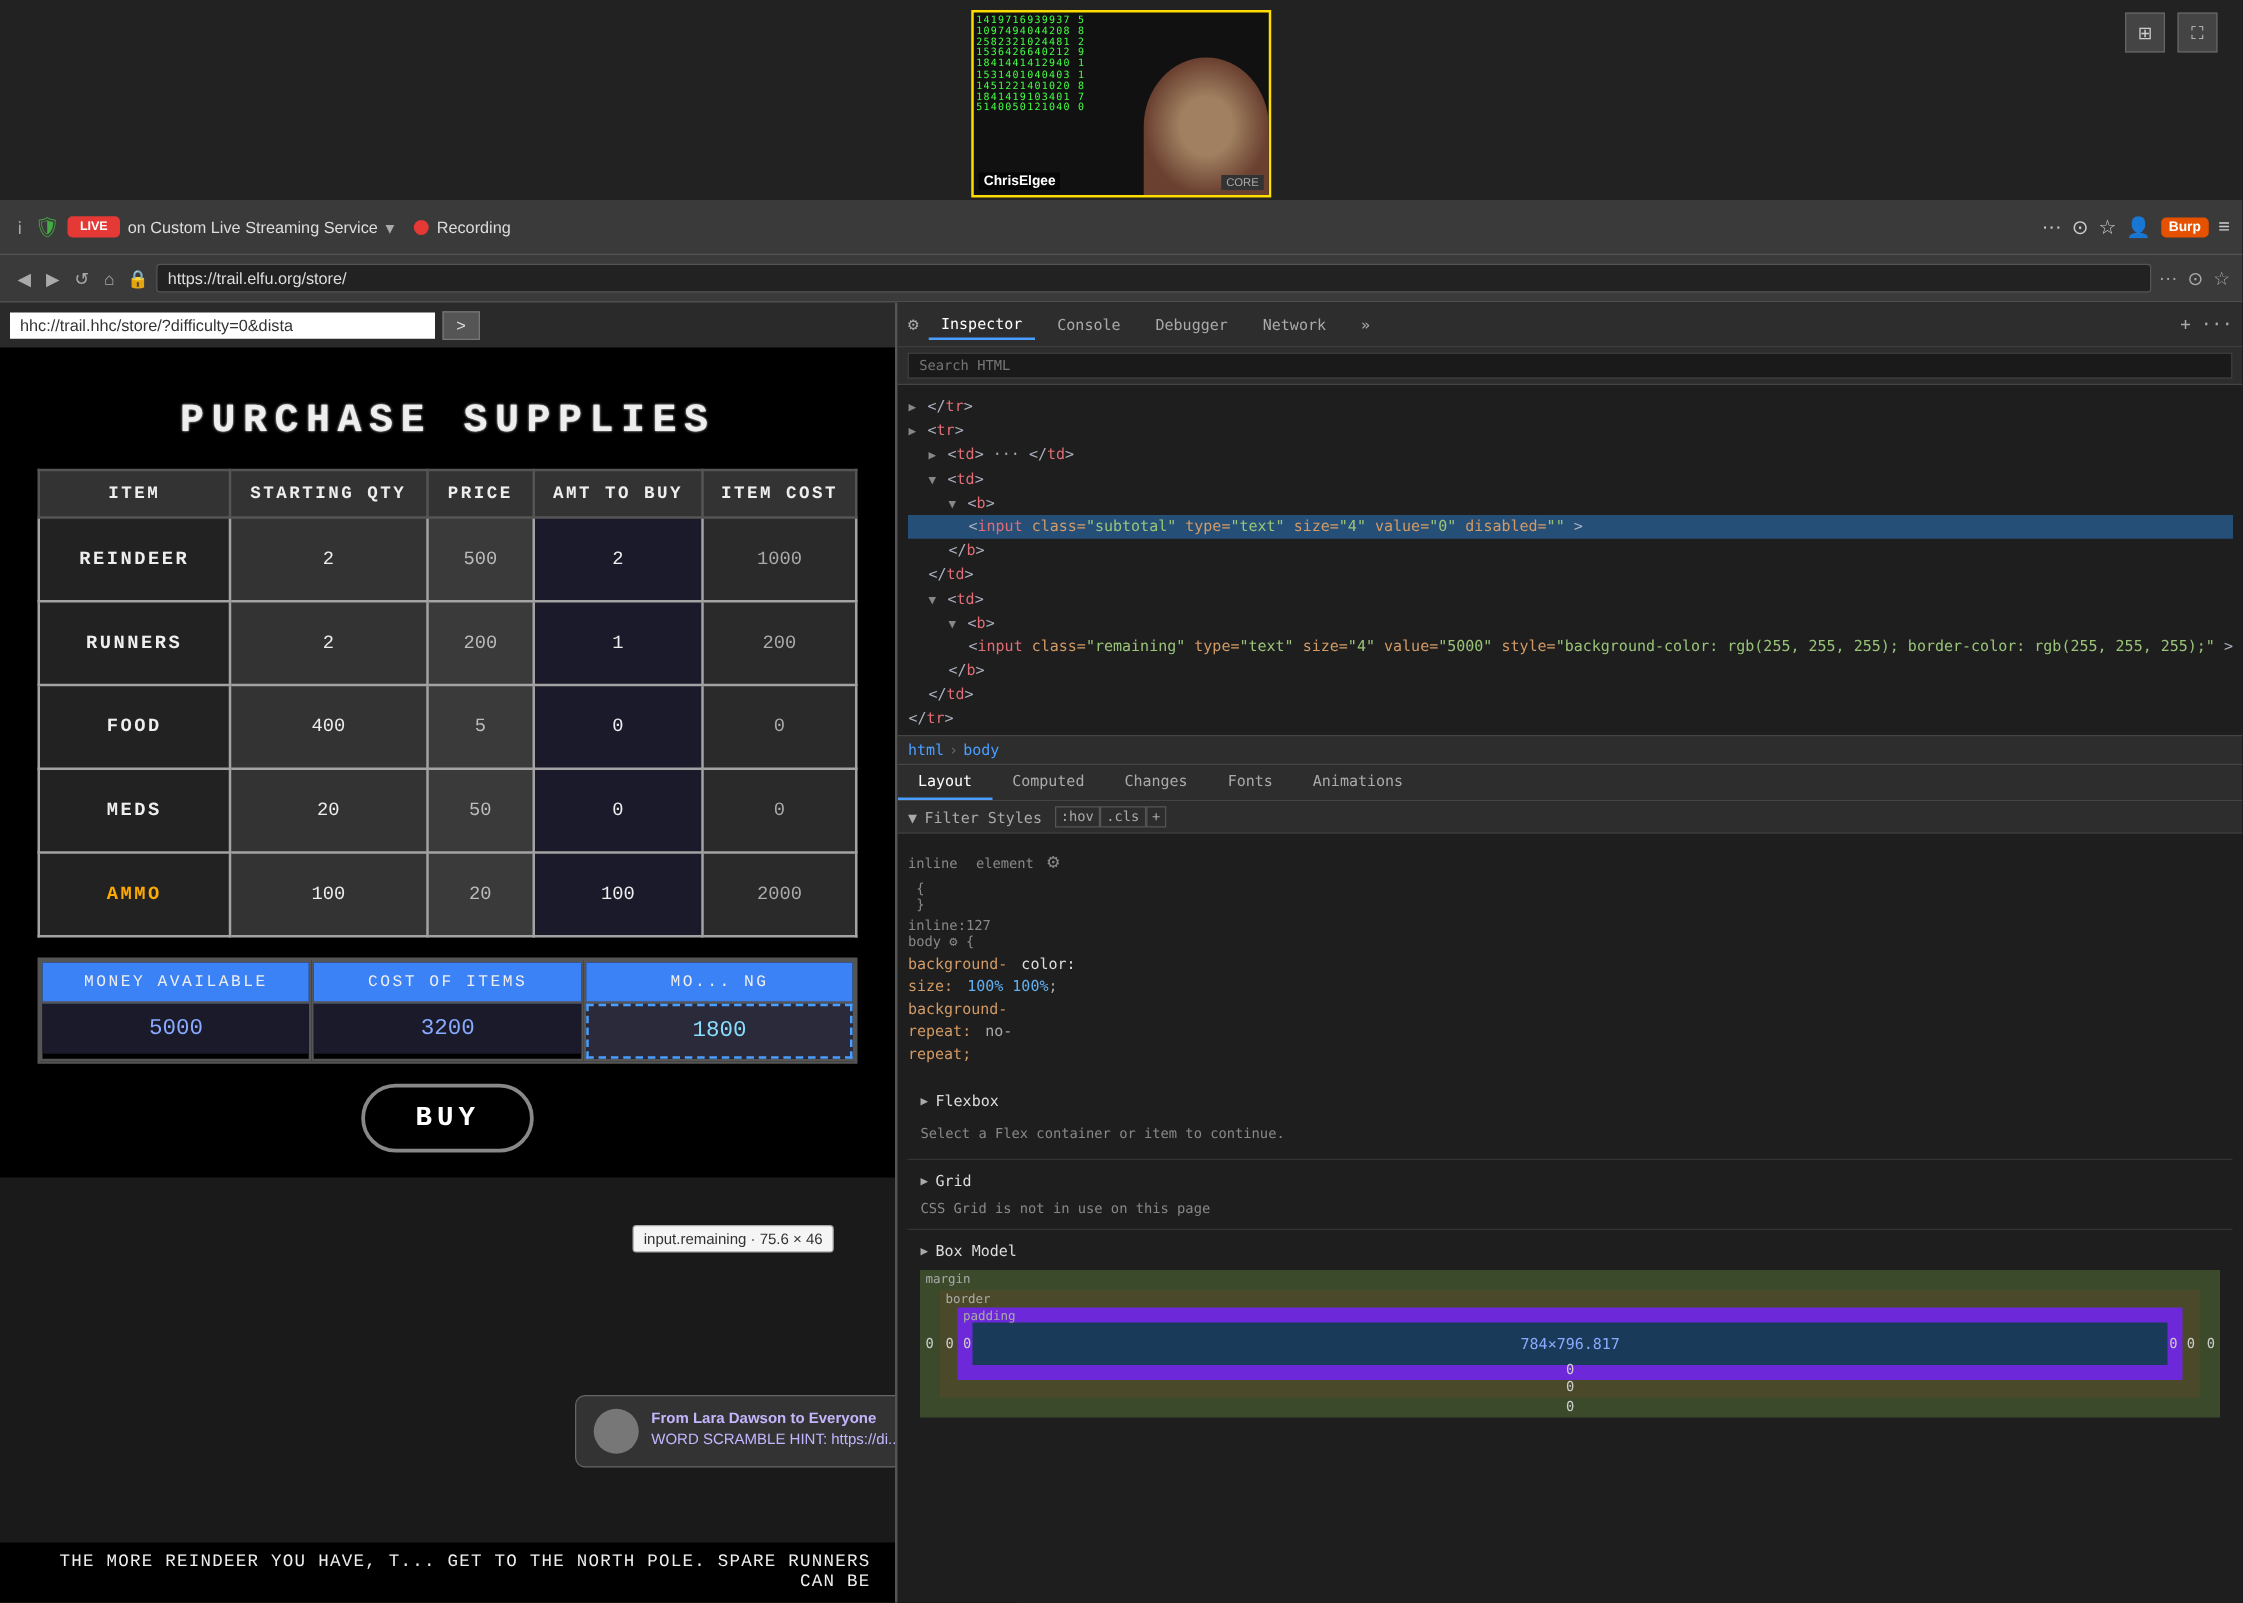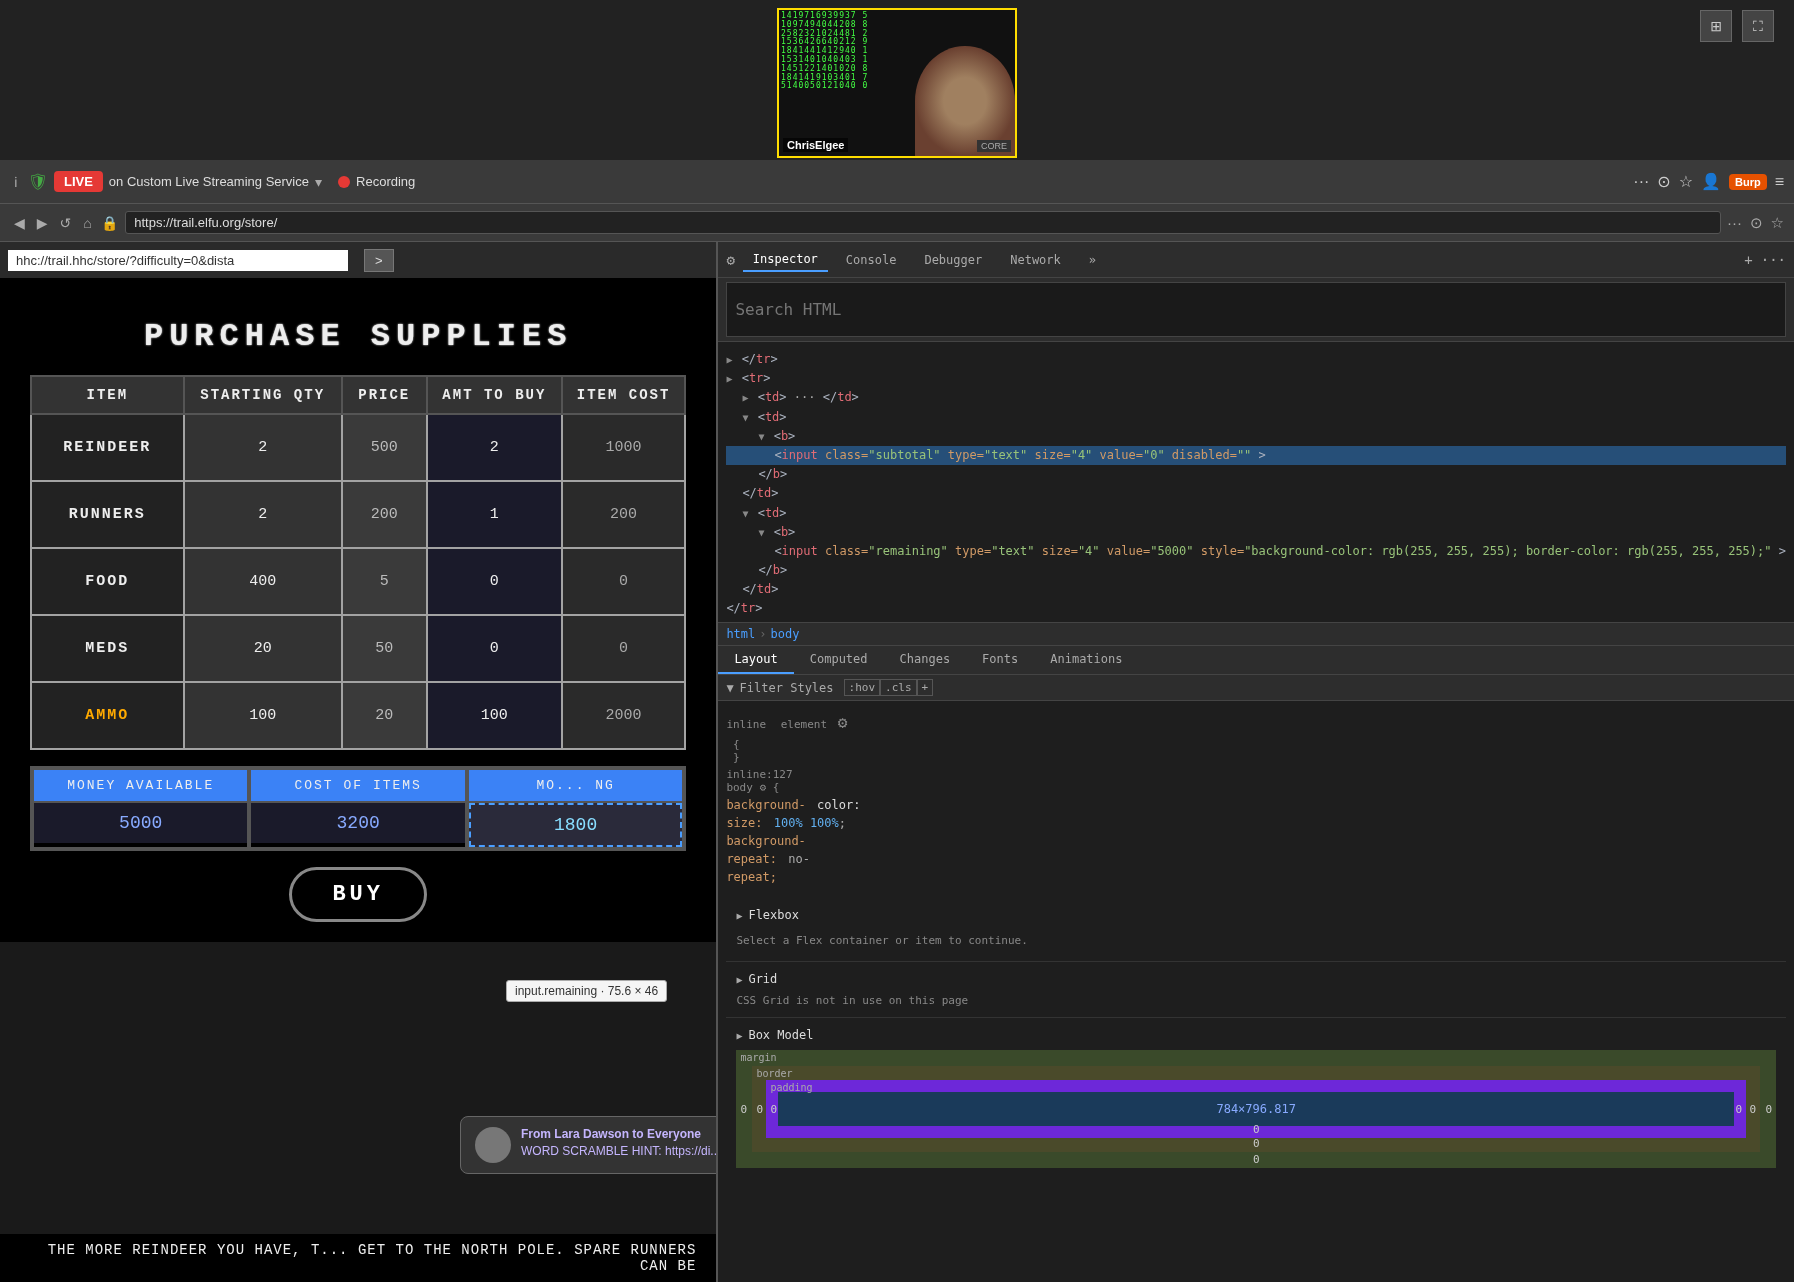--- a/index.html
+++ b/index.html
@@ -77,21 +77,21 @@
       height: 44px;
       display: flex;
       align-items: center;
       padding: 0 10px;
       gap: 6px;
       border-bottom: 1px solid #555;
     }
     .live-badge {
       background: #e53935;
       color: white;
-      font-size: 13px;
+      font-size: 10px;
       font-weight: bold;
       padding: 3px 10px;
       border-radius: 4px;
     }
     .streaming-label {
       color: #ddd;
       font-size: 13px;
     }
     .recording-dot {
       width: 12px; height: 12px;
@@ -160,21 +160,21 @@
       border-right: 2px solid #555;
     }
 
     
     .game-url-bar {
       background: #2a2a2a;
       height: 36px;
       display: flex;
       align-items: center;
       padding: 0 8px;
-      gap: 16px;
+      gap: 6px;
     }
     .game-url-input {
       background: white;
       border: none;
       color: #333;
       font-size: 13px;
       padding: 3px 8px;
       width: 340px;
     }
     .game-url-btn {
@@ -405,22 +405,22 @@
     
     .devtools-search {
       background: #2d2d2d;
       padding: 4px 8px;
       border-bottom: 1px solid #444;
     }
     .devtools-search input {
       background: #1a1a1a;
       border: 1px solid #444;
       color: #ddd;
-      font-size: 16px;
-      padding: 17px 8px;
+      font-size: 11px;
+      padding: 3px 8px;
       width: 100%;
       font-family: monospace;
     }
 
     
     .html-tree {
       padding: 8px;
       flex: 1;
       overflow: auto;
       background: #1e1e1e;

